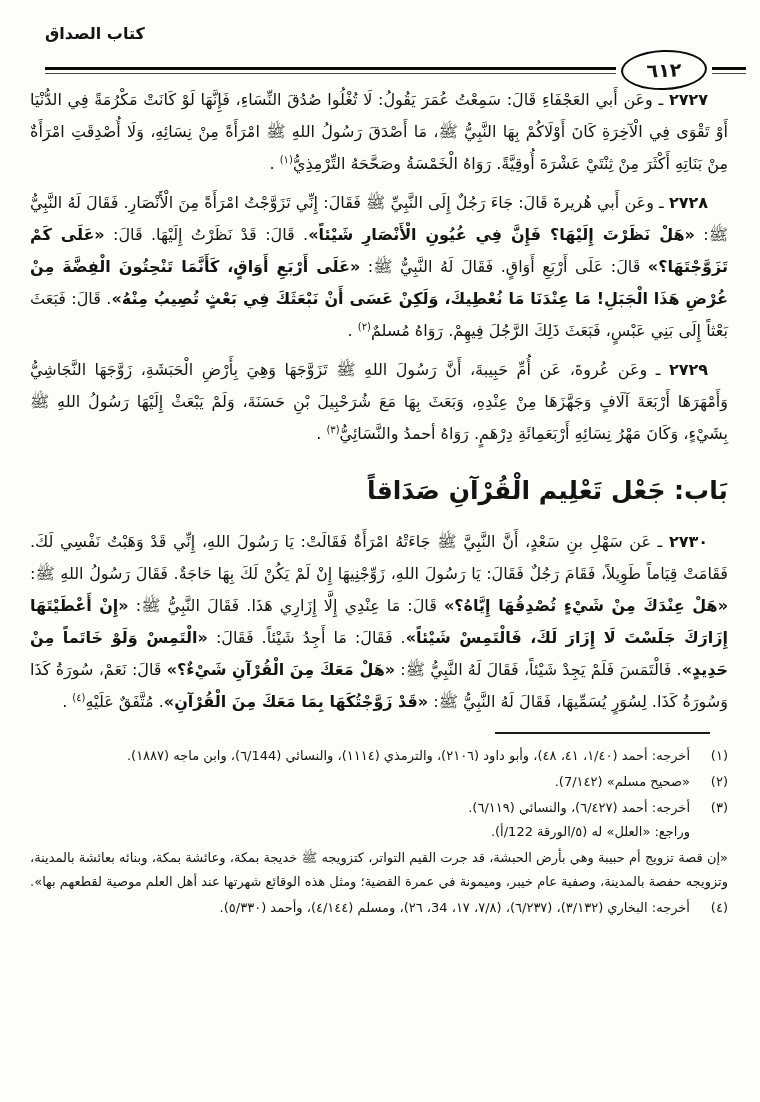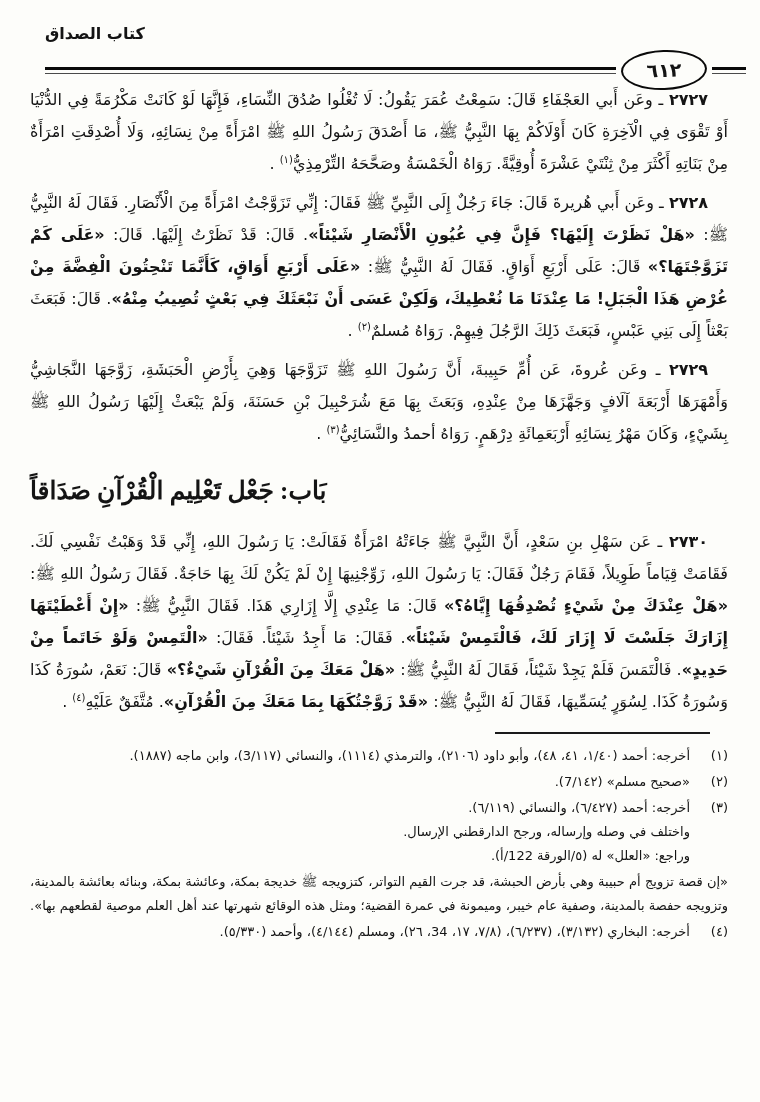--- a/index.html
+++ b/index.html
@@ -47,22 +47,22 @@
     padding:12px 32px 0 30px;
     font-size:16px; line-height:2.0;
     text-align:justify;
   }
   .hadith { margin:0 0 7px; text-indent:20px; }
   .hnum { font-weight:700; letter-spacing:1px; }
   .b { font-weight:700; }
   sup.fn-ref { font-size:10px; line-height:0; }
   .chapter {
     margin:16px 0 10px;
-    text-align:left; text-indent:0;
-    font-size:25px; font-weight:700;font-family:Liberation Serif, serif;
+    text-align:right; text-indent:0;
+    font-size:25px; font-weight:700;
   }
   
   .fn-sep {
     width:215px; height:2px; background:#1a1a1a;
     margin:14px 50px 10px auto;
   }
   .footnotes {
     padding:0 32px 0 30px;
     font-size:13px; line-height:1.85;
     text-align:justify;
@@ -101,33 +101,32 @@
     <p class="hadith"><span class="hnum">٢٧٣٠</span><span><span> ـ عَن سَهْلِ بنِ سَعْدٍ، أَنَّ النَّبِيَّ ﷺ جَاءَتْهُ امْرَأَةٌ فَقَالَتْ: يَا رَسُولَ اللهِ، إِنِّي قَدْ وَهَبْتُ نَفْسِي لَكَ. فَقَامَتْ قِيَاماً طَوِيلاً، فَقَامَ رَجُلٌ فَقَالَ: يَا رَسُولَ اللهِ، زَوِّجْنِيهَا إِنْ لَمْ يَكُنْ لَكَ بِهَا حَاجَةٌ. فَقَالَ رَسُولُ اللهِ ﷺ: </span><span class="b">«هَلْ عِنْدَكَ مِنْ شَيْءٍ تُصْدِقُهَا إِيَّاهُ؟»</span><span> قَالَ: مَا عِنْدِي إِلَّا إِزَارِي هَذَا. فَقَالَ النَّبِيُّ ﷺ: </span><span class="b">«إِنْ أَعْطَيْتَهَا إِزَارَكَ جَلَسْتَ لَا إِزَارَ لَكَ، فَالْتَمِسْ شَيْئاً»</span><span>. فَقَالَ: مَا أَجِدُ شَيْئاً. فَقَالَ: </span><span class="b">«الْتَمِسْ وَلَوْ خَاتَماً مِنْ حَدِيدٍ»</span><span>. فَالْتَمَسَ فَلَمْ يَجِدْ شَيْئاً، فَقَالَ لَهُ النَّبِيُّ ﷺ: </span><span class="b">«هَلْ مَعَكَ مِنَ الْقُرْآنِ شَيْءٌ؟»</span><span> قَالَ: نَعَمْ، سُورَةُ كَذَا وَسُورَةُ كَذَا. لِسُوَرٍ يُسَمِّيهَا، فَقَالَ لَهُ النَّبِيُّ ﷺ: </span><span class="b">«قَدْ زَوَّجْتُكَهَا بِمَا مَعَكَ مِنَ الْقُرْآنِ»</span><span>. مُتَّفَقٌ عَلَيْهِ</span><sup class="fn-ref">(٤)</sup><span> .</span></span></p>
 
   </div>
 
   <div class="fn-sep"></div>
 
   <div class="footnotes">
 
     <div class="fn">
       <span class="fn-marker">(١)</span>
-      <div class="fn-body">أخرجه: أحمد (١/٤٠، ٤١، ٤٨)، وأبو داود (٢١٠٦)، والترمذي (١١١٤)، والنسائي (3/١١٧)، وابن ماجه (١٨٨٧).</div>
+      <div class="fn-body">أخرجه: أحمد (١/٤٠، ٤١، ٤٨)، وأبو داود (٢١٠٦)، والترمذي (١١١٤)، والنسائي (٦/144)، وابن ماجه (١٨٨٧).</div>
     </div>
 
     <div class="fn">
       <span class="fn-marker">(٢)</span>
       <div class="fn-body">«صحيح مسلم» (7/١٤٢).</div>
     </div>
 
     <div class="fn">
       <span class="fn-marker">(٣)</span>
       <div class="fn-body">
         <div>أخرجه: أحمد (٦/٤٢٧)، والنسائي (٦/١١٩).</div>
-        <div>واختلف في وصله وإرساله، ورجح الدارقطني الإرسال.</div>
         <div>وراجع: «العلل» له (٥/الورقة 122/أ).</div>
       </div>
     </div>
 
     <div class="fn-quote">«إن قصة تزويج أم حبيبة وهي بأرض الحبشة، قد جرت القيم التواتر، كتزويجه ﷺ خديجة بمكة، وعائشة بمكة، وبنائه بعائشة بالمدينة، وتزويجه حفصة بالمدينة، وصفية عام خيبر، وميمونة في عمرة القضية؛ ومثل هذه الوقائع شهرتها عند أهل العلم موصية لقطعهم بها».</div>
 
     <div class="fn">
       <span class="fn-marker">(٤)</span>
       <div class="fn-body">أخرجه: البخاري (٣/١٣٢)، (٦/٢٣٧)، (٧/٨، ١٧، 34، ٢٦)، ومسلم (٤/١٤٤)، وأحمد (٥/٣٣٠).</div>
     </div>

